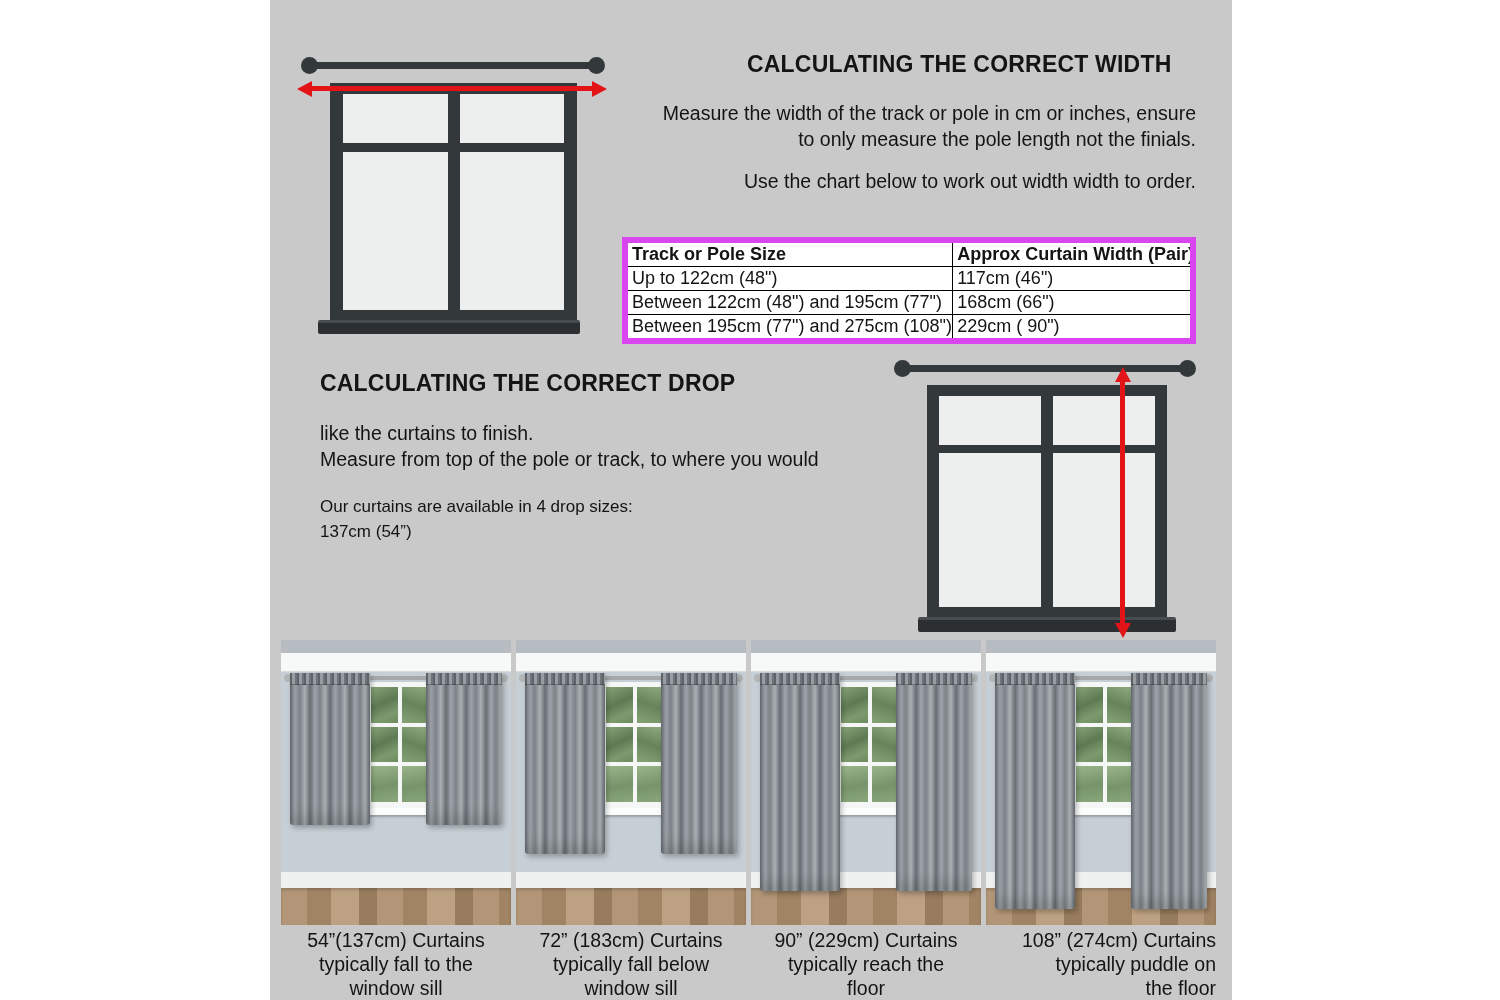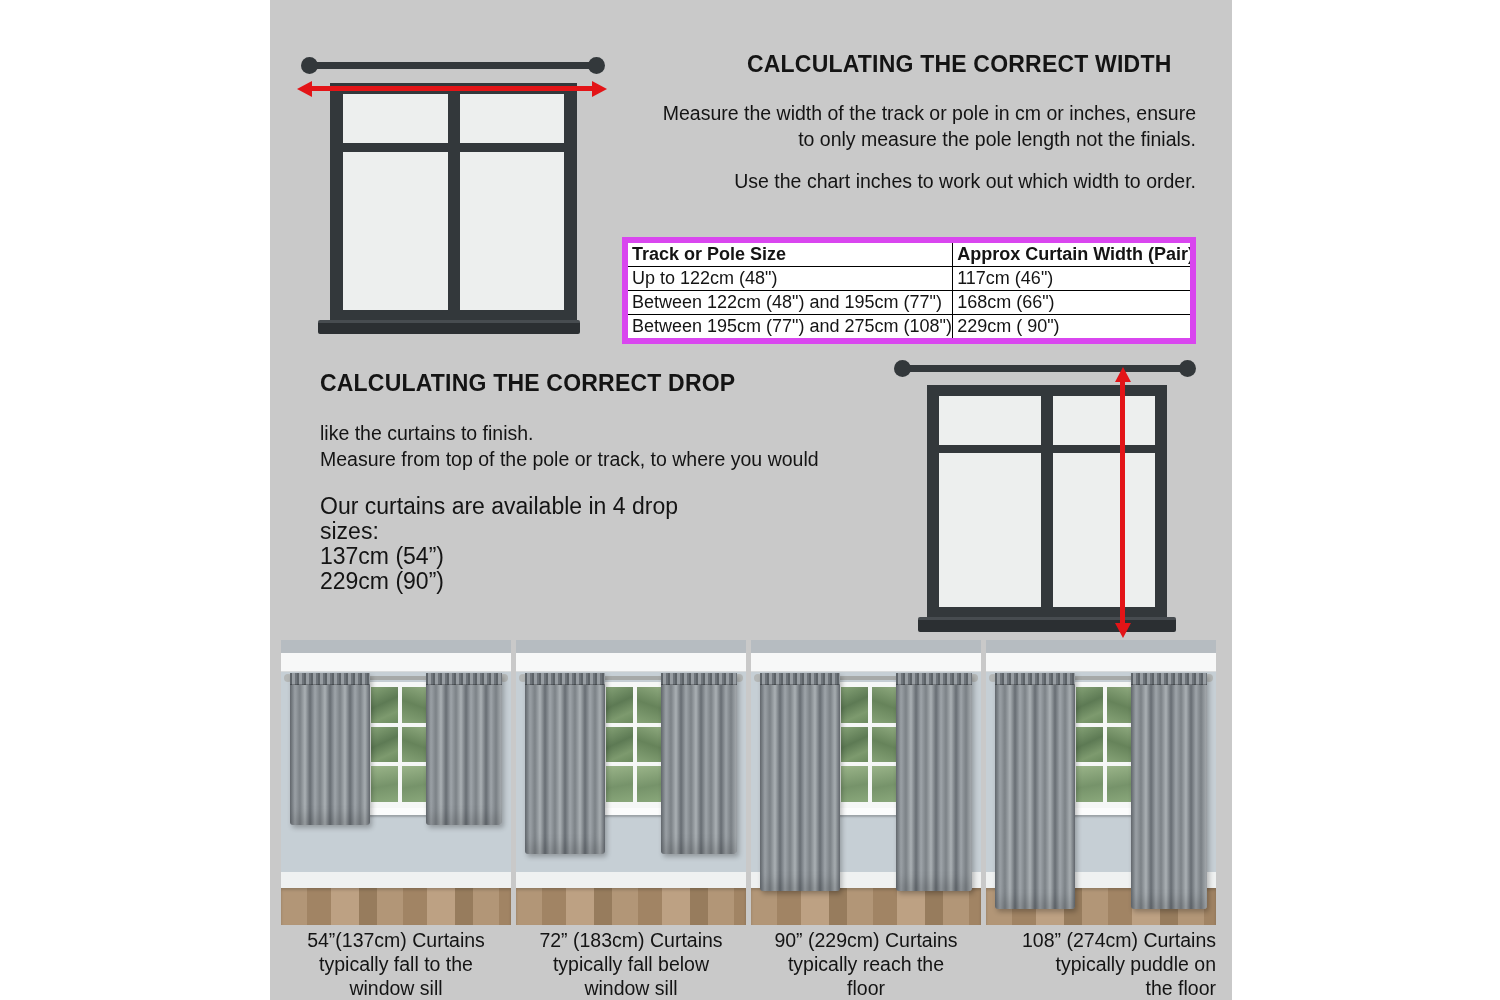--- a/index.html
+++ b/index.html
@@ -9,21 +9,21 @@
   .abs{position:absolute;}
 
   
   .h-title{font-weight:bold;font-size:23px;white-space:nowrap;letter-spacing:.2px;}
   .w-title{left:477px;top:51px;}
   .d-title{left:50px;top:370px;}
   .body-text{font-size:19.5px;line-height:26px;}
   .w-para{left:350px;top:100px;width:576px;text-align:right;}
   .w-hint{left:350px;top:168px;width:576px;text-align:right;}
   .d-para{left:50px;top:420px;width:560px;text-align:left;}
-  .d-sizes{left:50px;top:494px;width:420px;text-align:left;line-height:25px;font-size:23px;}
+  .d-sizes{left:50px;top:494px;width:420px;text-align:left;line-height:25px;font-size:17px;}
 
   
   table.size-table{left:352px;top:237px;width:574px;border-collapse:collapse;
     background:#ffffff;font-size:18px;table-layout:fixed;border:6px solid #d946ef;}
   .size-table th,.size-table td{border:1px solid #000;height:23px;padding:0 4px;
     text-align:left;white-space:nowrap;overflow:hidden;}
   .size-table th{font-weight:bold;}
   .col1{width:58%;}.col2{width:42%;}
 
   
@@ -121,21 +121,21 @@
       <div class="head l"></div>
       <div class="shaft"></div>
       <div class="head r"></div>
     </div>
 
     <div class="abs body-text w-para">
       <div>Measure the width of the track or pole in cm or inches, ensure</div>
       <div>to only measure the pole length not the finials.</div>
     </div>
     <div class="abs h-title w-title">CALCULATING THE CORRECT WIDTH</div>
-    <div class="abs body-text w-hint">Use the chart inches to work out which width to order.</div>
+    <div class="abs body-text w-hint">Use the chart below to work out width width to order.</div>
 
     <table class="abs size-table">
       <thead>
         <tr>
           <th class="col1">Track or Pole Size</th>
           <th class="col2">Approx Curtain Width (Pair)</th>
         </tr>
       </thead>
       <tbody>
         <tr>
@@ -154,21 +154,20 @@
     </table>
 
     <div class="abs h-title d-title">CALCULATING THE CORRECT DROP</div>
     <div class="abs body-text d-para">
       <div>like the curtains to finish.</div>
       <div>Measure from top of the pole or track, to where you would</div>
     </div>
     <div class="abs d-sizes">
       <div>Our curtains are available in 4 drop sizes:</div>
       <div>137cm (54”)</div>
-      <div>229cm (90”)</div>
     </div>
 
     <div class="abs pole pole2">
       <div class="bar"></div>
       <div class="ball l"></div>
       <div class="ball r"></div>
     </div>
     <div class="abs win win2">
       <div class="pane tl"></div>
       <div class="pane tr"></div>

